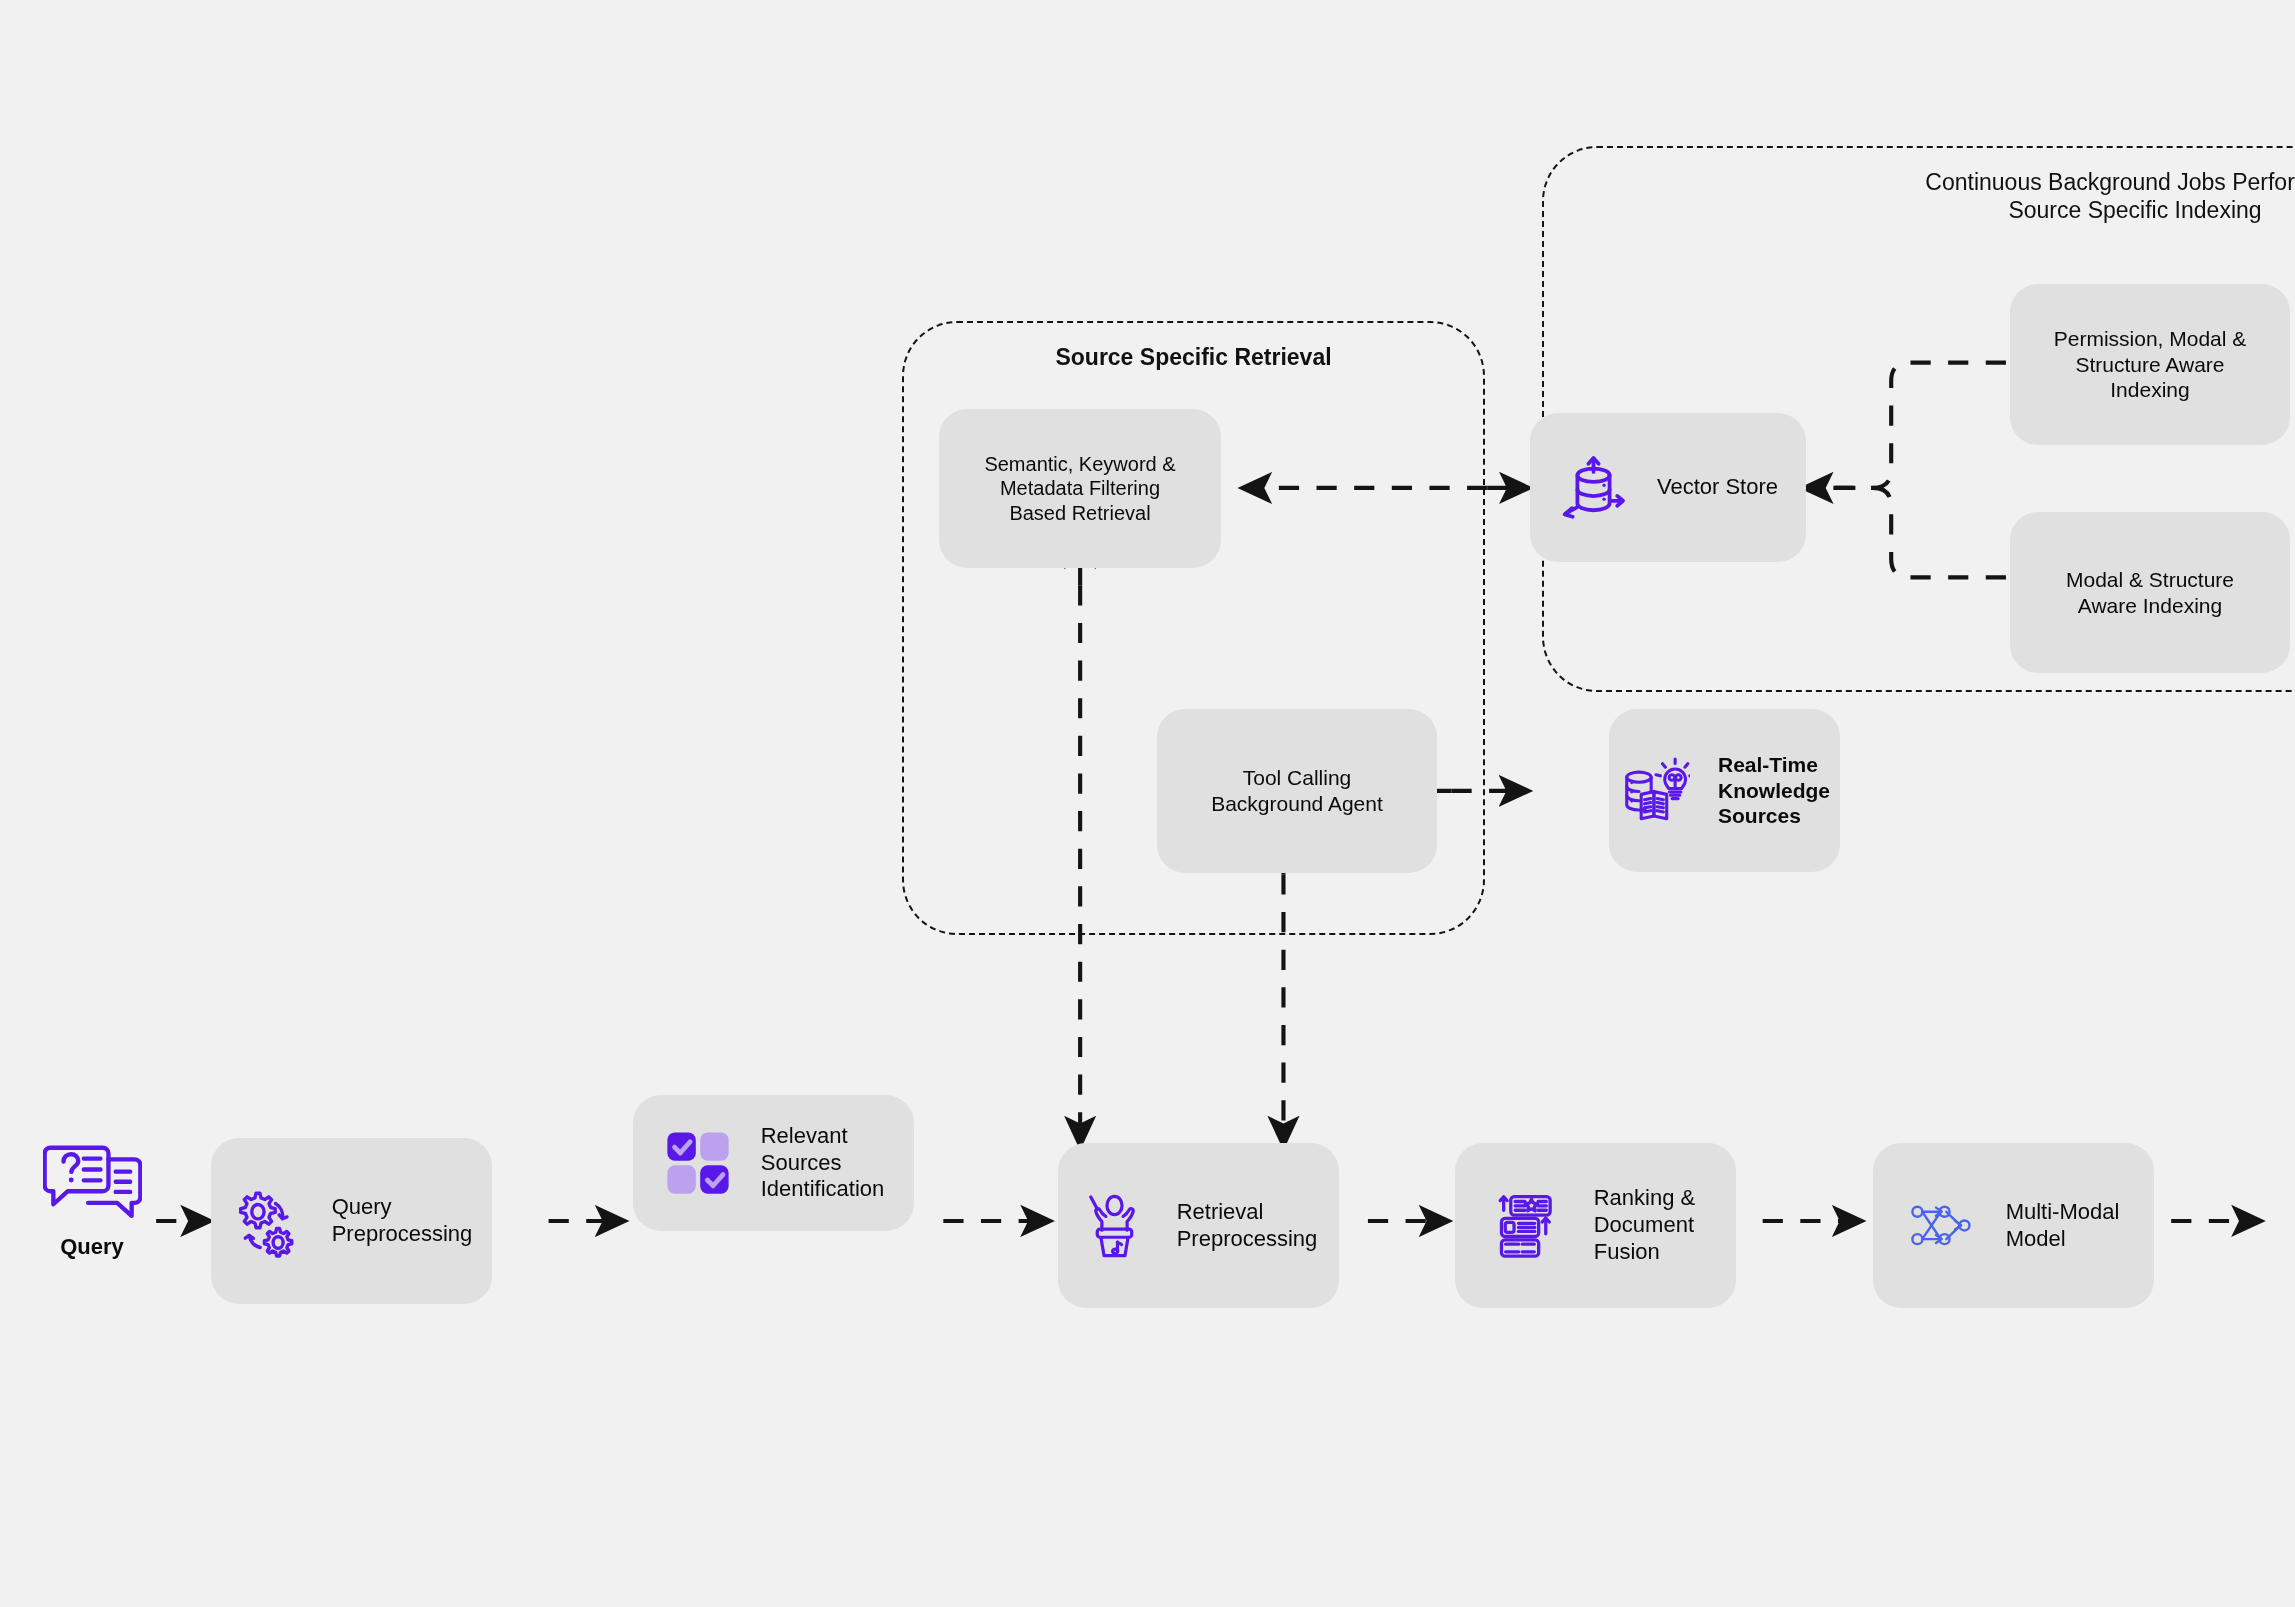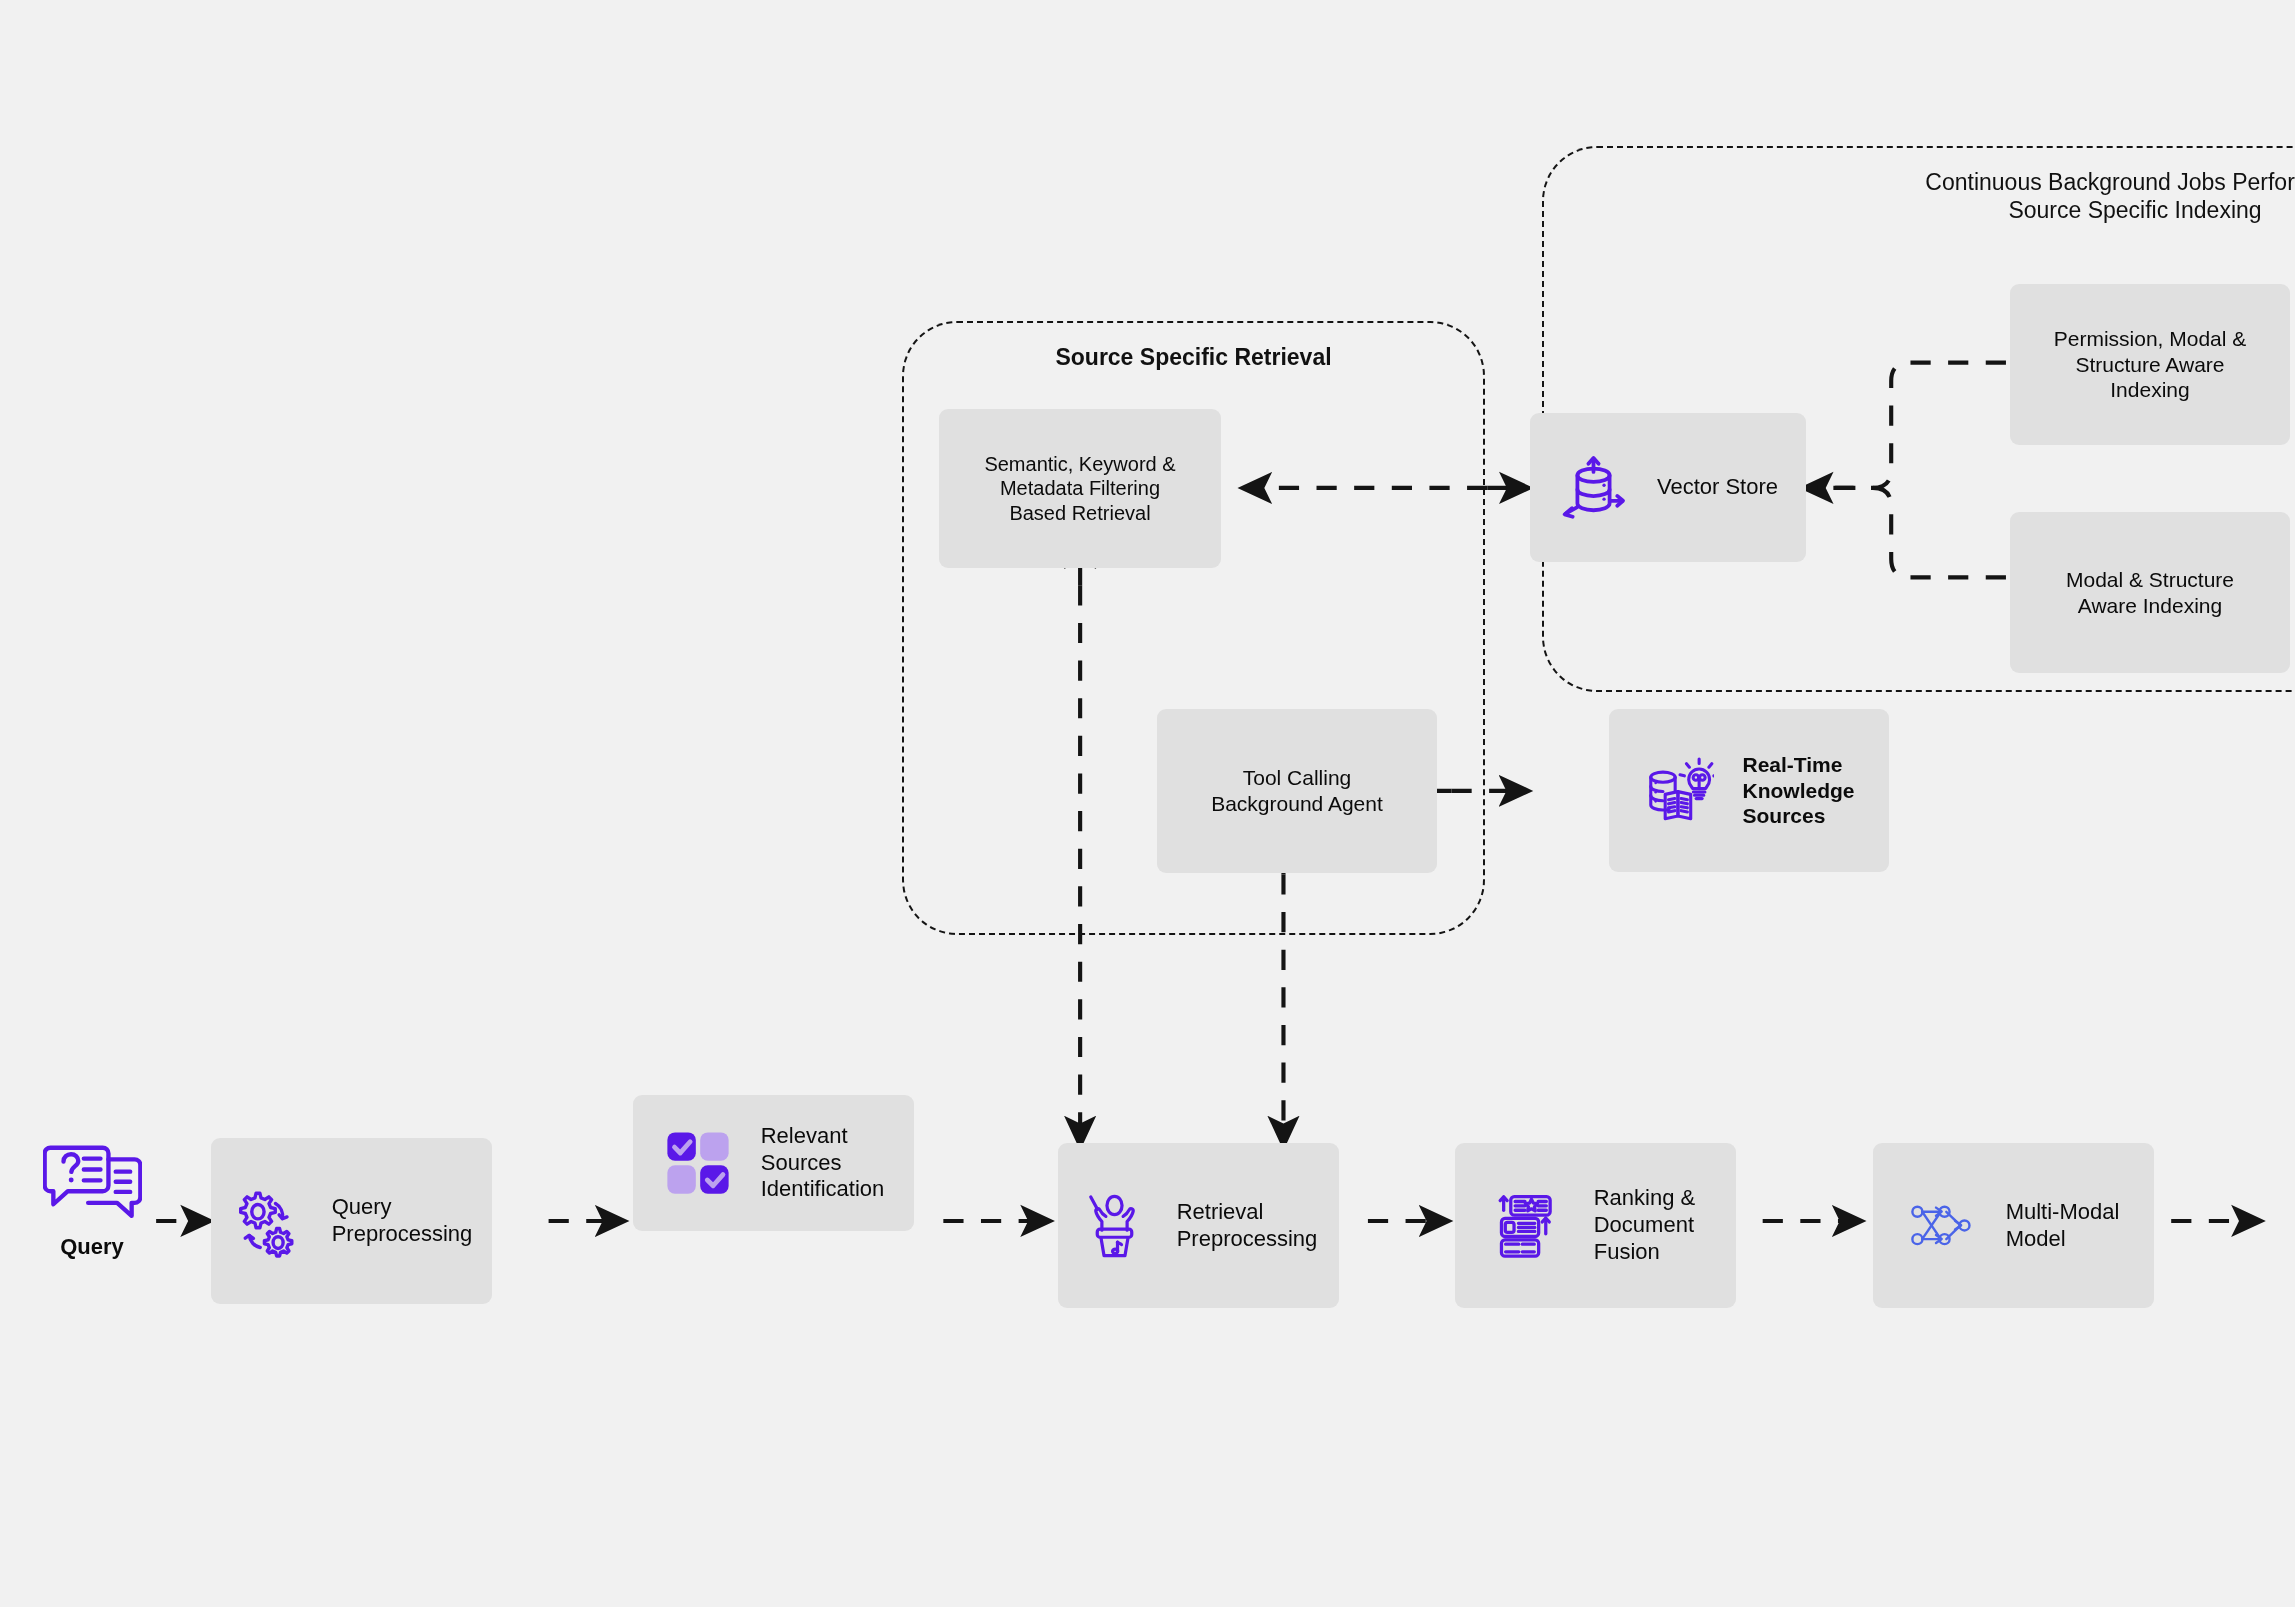--- a/index.html
+++ b/index.html
@@ -7,21 +7,21 @@
   body{font-family:"Liberation Sans","DejaVu Sans",sans-serif;}
   #canvas{
     position:relative;
     width:2779px;height:1607px;
     background:#f1f1f1;
     overflow:hidden;
   }
   .node{
     position:absolute;
     background:#e0e0e0;
-    border-radius:9px;
+    border-radius:28px;
     display:flex;
     align-items:center;
     justify-content:center;
     box-sizing:border-box;
   }
   .node-label{
     color:#0b0b0b;
     text-align:center;
     line-height:1.22;
     font-weight:400;
@@ -142,21 +142,21 @@
     <div class="node-label" style="font-size:20px;">Semantic, Keyword &amp;
 Metadata Filtering
 Based Retrieval</div>
   </div>
 
   <div class="node" style="left:1157px;top:709px;width:280px;height:164px;">
     <div class="node-label" style="font-size:21px;">Tool Calling
 Background Agent</div>
   </div>
 
-  <div class="node" style="left:1609px;top:709px;width:280px;height:163px;">
+  <div class="node" style="left:1609px;top:709px;width:231px;height:163px;">
     <div class="icon-row">
       <span>
         <svg class="icon-svg" width="71" height="71" viewBox="0 0 64 64" fill="none" stroke="#5A18E8" stroke-width="2.8" stroke-linecap="round" stroke-linejoin="round">
           <ellipse cx="18" cy="20" rx="11" ry="4.6"></ellipse>
           <path d="M7 20 L7 45 C7 47.5 11.9 49.6 18 49.6 C20 49.6 21.9 49.4 23.5 49.1"></path>
           <path d="M29 20 L29 33"></path>
           <path d="M7 28.3 C7 30.8 11.9 32.9 18 32.9"></path>
           <path d="M7 36.6 C7 39.1 11.9 41.2 18 41.2"></path>
           <circle cx="11.4" cy="25.2" r="1.15" fill="#5A18E8" stroke="none"></circle>
           <circle cx="11.4" cy="33.5" r="1.15" fill="#5A18E8" stroke="none"></circle>

